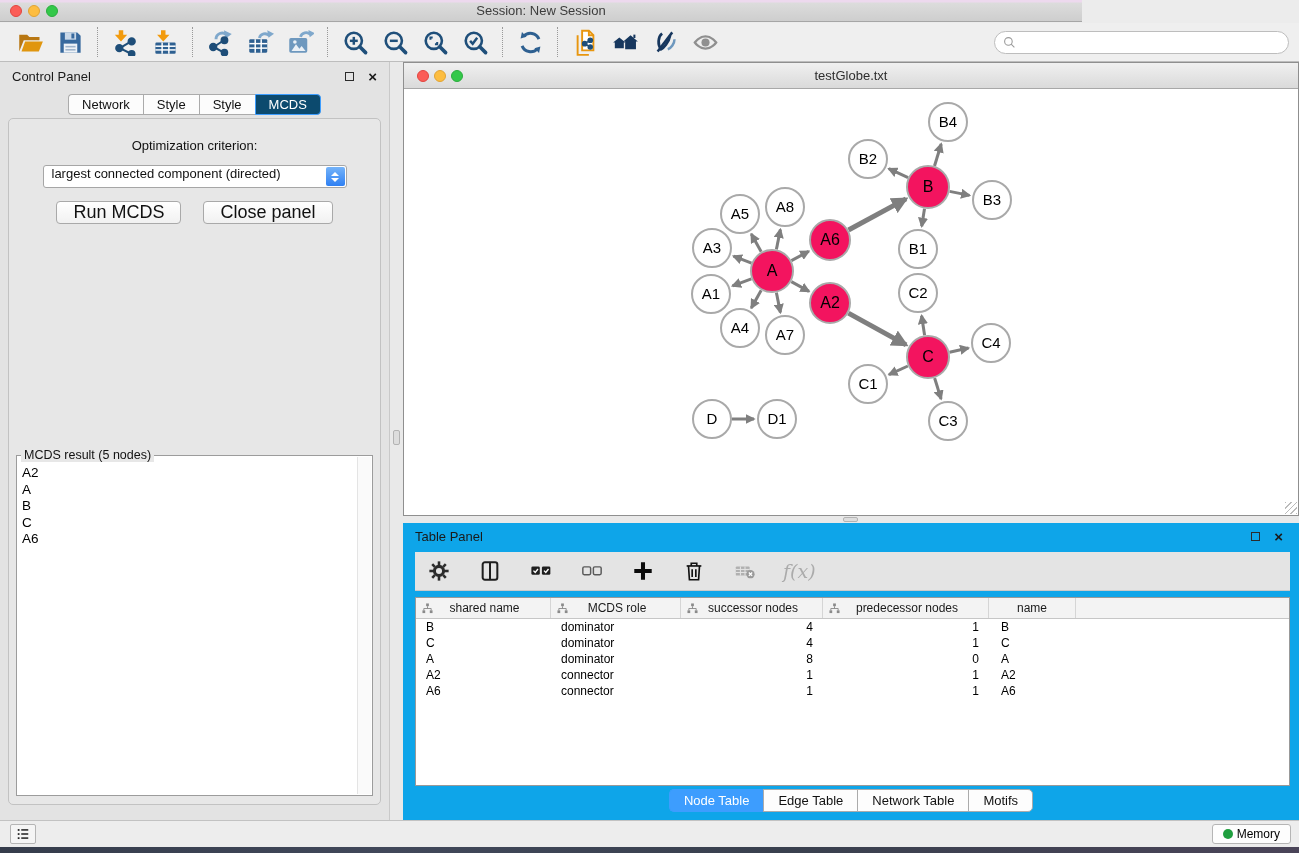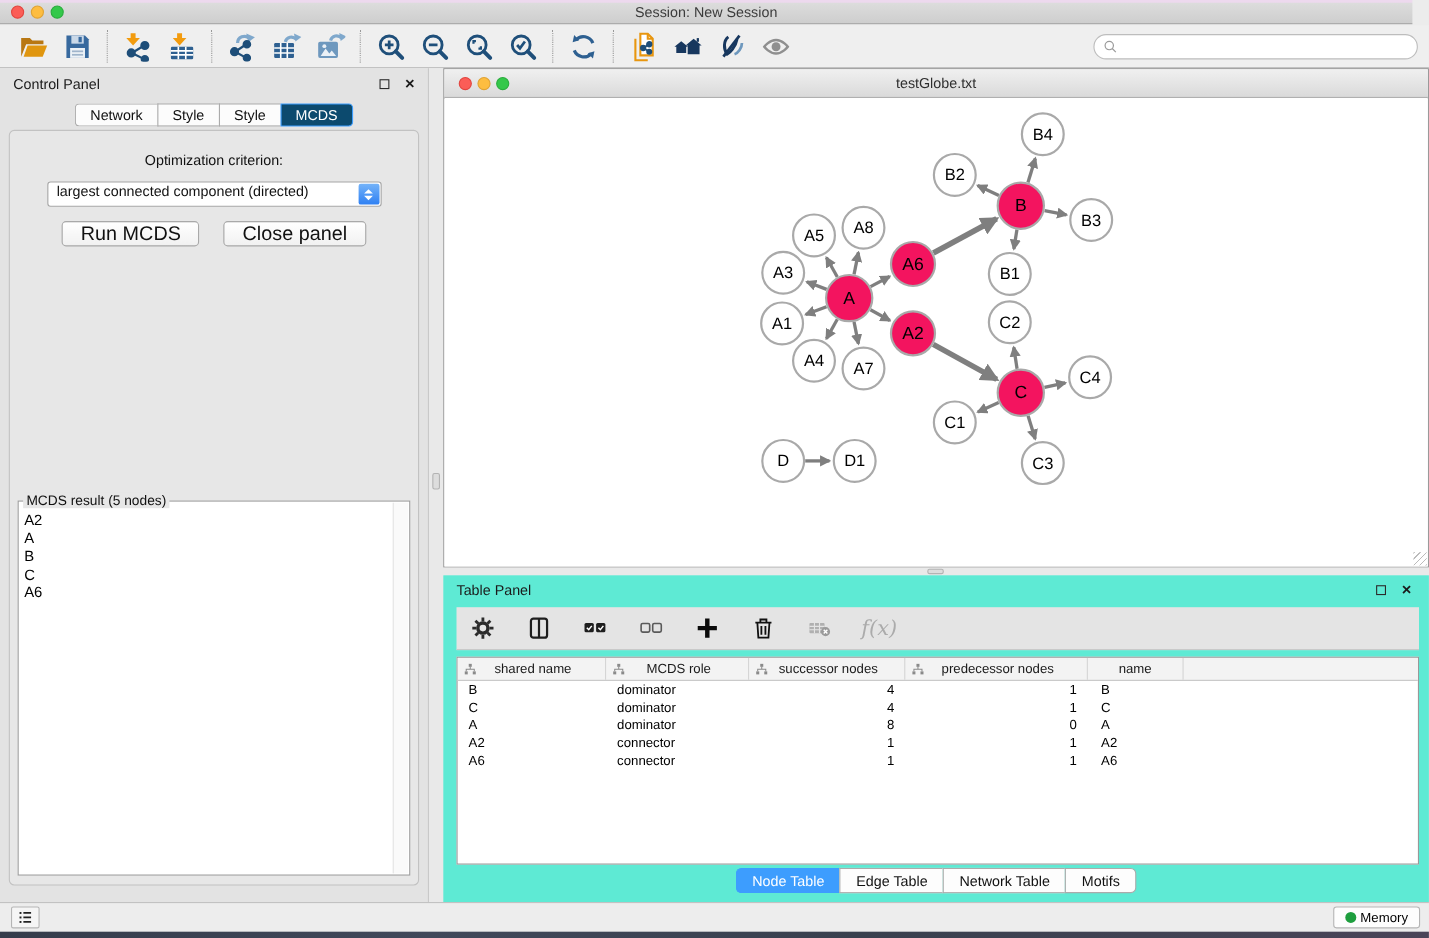--- a/index.html
+++ b/index.html
@@ -3,21 +3,21 @@
 <meta charset="utf-8">
 <style>
   * { box-sizing: border-box; }
   html,body { margin:0; padding:0; }
   body {
     width:1299px; height:853px; position:relative; overflow:hidden;
     font-family:"Liberation Sans", sans-serif; background:#ECECEC; color:#111;
   }
   
   .titlebar {
-    position:absolute; left:0; top:0; width:1284px; height:22px;
+    position:absolute; left:0; top:0; width:1082px; height:22px;
     background:linear-gradient(to bottom,#EDD9EE 0px,#EDD9EE 2px,#DCDCDC 3px,#CECECE 100%);
     border-bottom:1px solid #A6A6A6;
   }
   .tl { position:absolute; top:5px; width:12px; height:12px; border-radius:50%; }
   .tl.red{ left:10px; background:#FB5D57; border:1px solid #E2453F;}
   .tl.yellow{ left:28px; background:#FDBD40; border:1px solid #E0A334;}
   .tl.green{ left:46px; background:#34C84A; border:1px solid #2BAD3E;}
   .titlebar .title { position:absolute; left:0; right:0; top:0; height:22px; line-height:22px;
     text-align:center; font-size:13px; color:#3C3C3C; }
   
@@ -77,21 +77,21 @@
   .net-titlebar { position:relative; height:26px; background:linear-gradient(#F0F0F0,#DADADA);
     border-bottom:1px solid #A8A8A8; }
   .net-titlebar .tl { top:7px; }
   .net-titlebar .tl.red{ left:13px; } .net-titlebar .tl.yellow{ left:30px;} .net-titlebar .tl.green{ left:47px;}
   .net-title { position:absolute; left:0; right:0; top:0; height:26px; line-height:26px; text-align:center;
     font-size:13px; color:#2E2E2E; }
   .net-canvas { position:absolute; left:0; top:27px; right:0; bottom:0; background:#fff; overflow:hidden;}
   .resize-grip { position:absolute; right:1px; bottom:1px; width:12px; height:12px;
     background:repeating-linear-gradient(135deg,#BBB 0 1px,transparent 1px 4px); }
   
-  .table-panel { position:absolute; left:403px; top:523px; right:0; height:297px; background:#5eead4; }
+  .table-panel { position:absolute; left:403px; top:523px; right:0; height:297px; background:#0ea5e9; }
   .tp-header { height:26px; display:flex; align-items:center; padding:0 16px 0 12px; font-size:13px; color:#1A1A1A; }
   .tp-toolbar { position:absolute; left:12px; right:9px; top:29px; height:39px; background:#E4E4E4;
     border-bottom:1px solid #C9C9C9; display:flex; align-items:center; gap:21px; padding-left:9px; }
   .tp-btn { width:30px; height:30px; display:flex; align-items:center; justify-content:center; }
   .tp-btn svg { width:22px; height:22px; }
   .fx-label { font-family:"DejaVu Serif", serif; font-style:italic; font-size:19px; color:#ABABAB; padding-left:2px;}
   .node-table { position:absolute; left:12px; right:9px; top:74px; height:189px; background:#fff; border:1px solid #999; overflow:hidden;}
   .thead { display:flex; height:21px; background:#F3F3F3; border-bottom:1px solid #C6C6C6; }
   .thcell { display:flex; align-items:center; border-right:1px solid #D5D5D5; font-size:12px; color:#1A1A1A; position:relative;}
   .thcell .sort-ic { margin-left:6px; }

